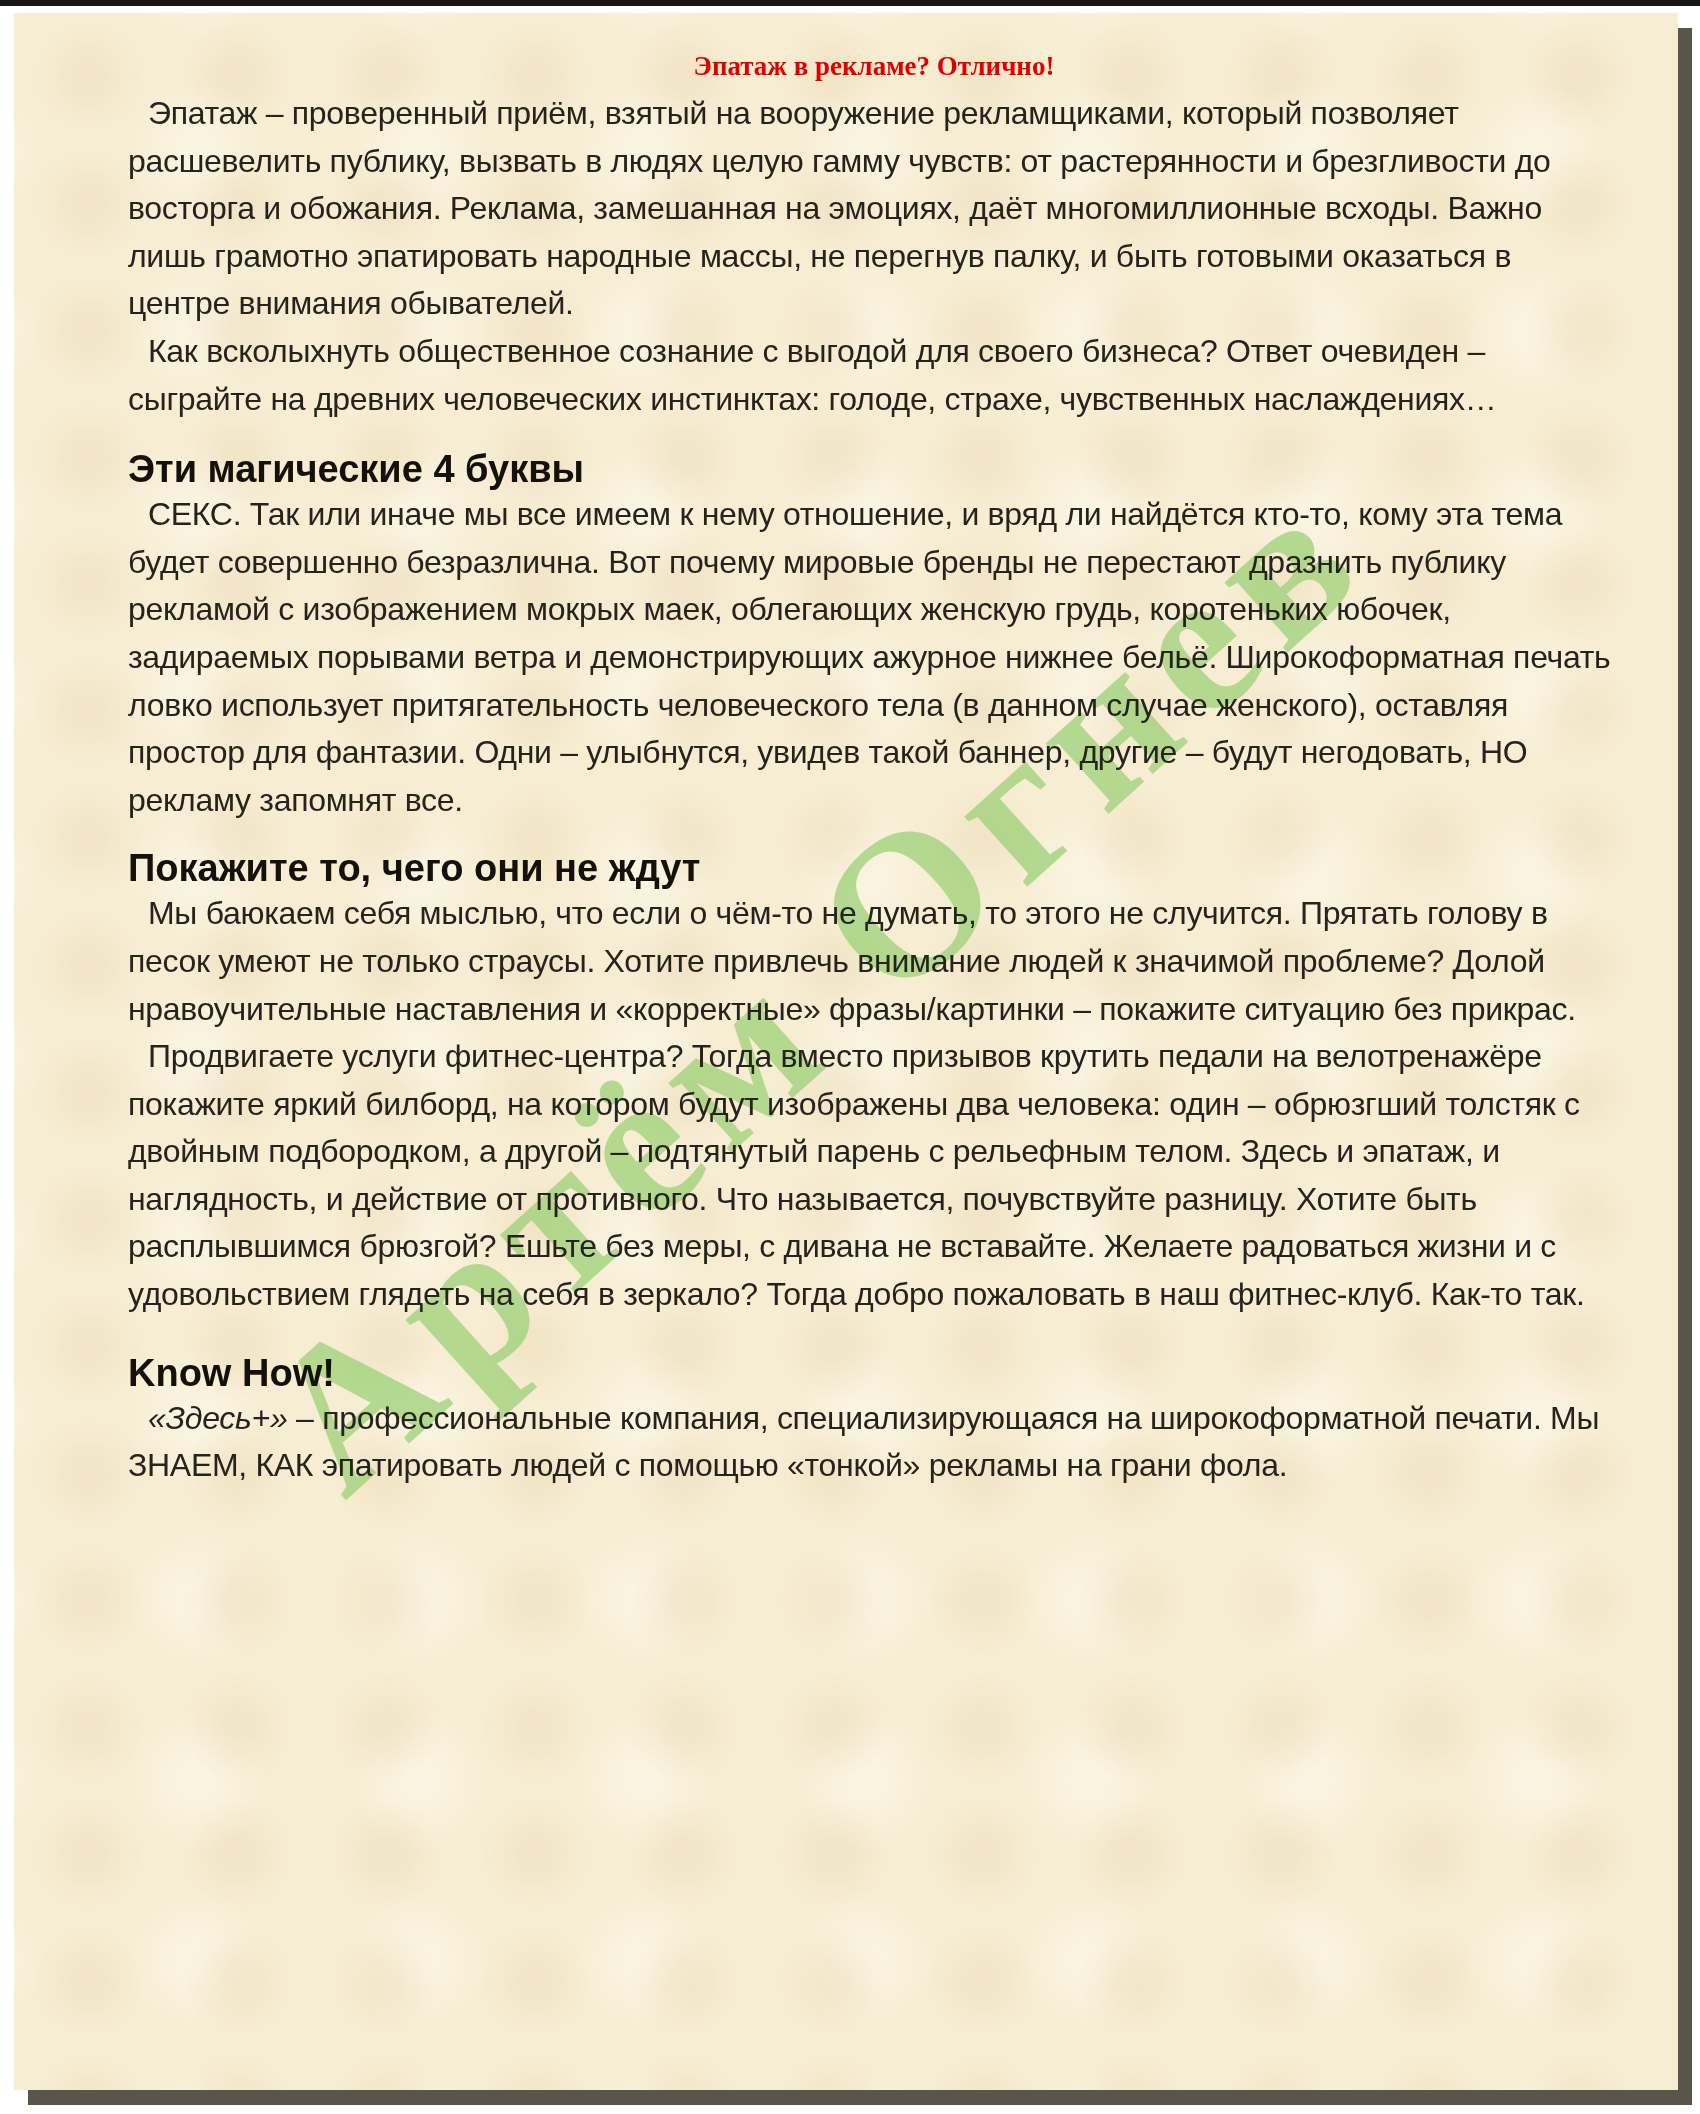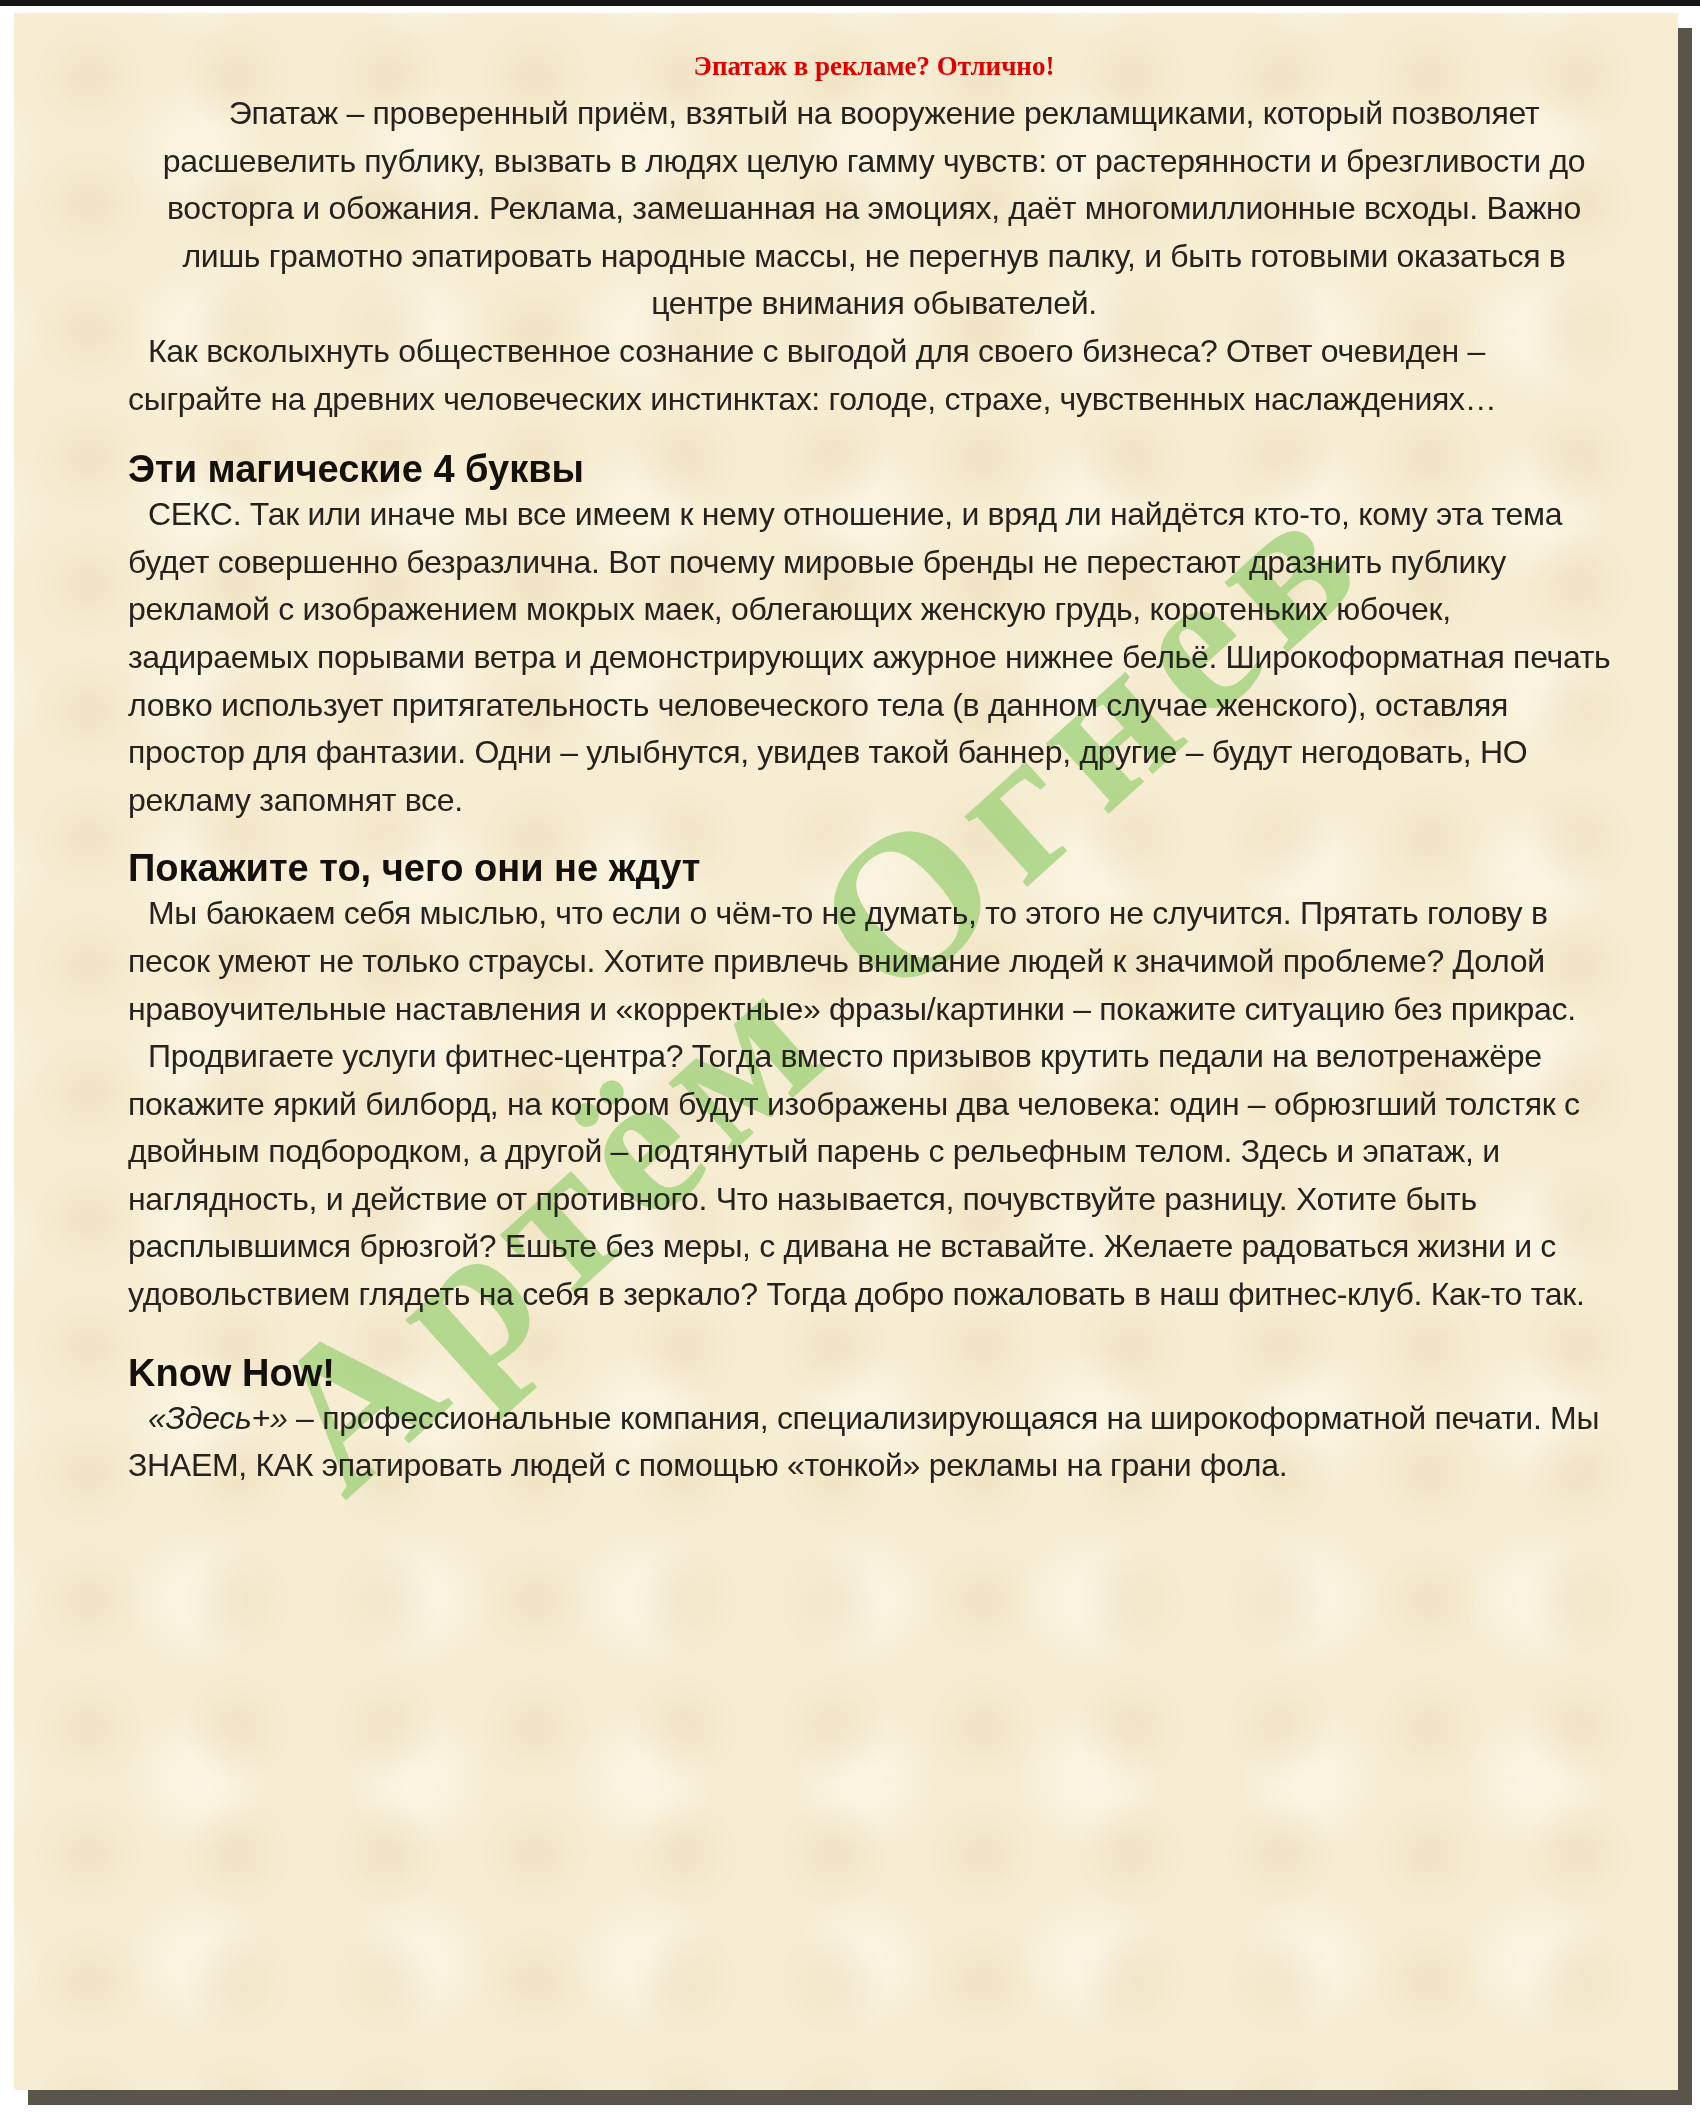--- a/index.html
+++ b/index.html
@@ -44,21 +44,21 @@
     font-family:"Liberation Serif",serif;font-weight:bold;
     font-size:27px;line-height:48px;letter-spacing:0;
     color:#e10000;
   }
   h2{
     font-family:Liberation Sans, sans-serif;font-weight:bold;
     font-size:38px;line-height:44px;letter-spacing:0;
     color:#14110d;margin:0;
   }
   p.body{margin:0;text-indent:20px;}
-  .p1{margin-top:107px;text-align:center;}
+  .p1{margin-top:107px;}
   .p2{margin-top:30px;}
   .h-a{margin-top:24px;}
   .p3{margin-top:30px;}
   .h-b{margin-top:22px;}
   .p4{margin-top:26px;}
   .p5{margin-top:28px;}
   .h-c{margin-top:32px;}
   .p6{margin-top:28px;}
   .footer{margin-top:97px;text-align:center;text-indent:0;}
   .lead-italic{font-style:italic;}

